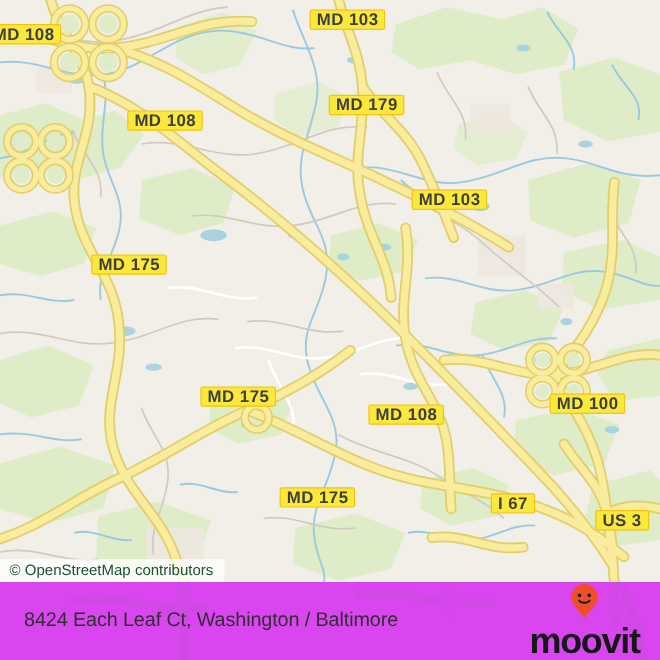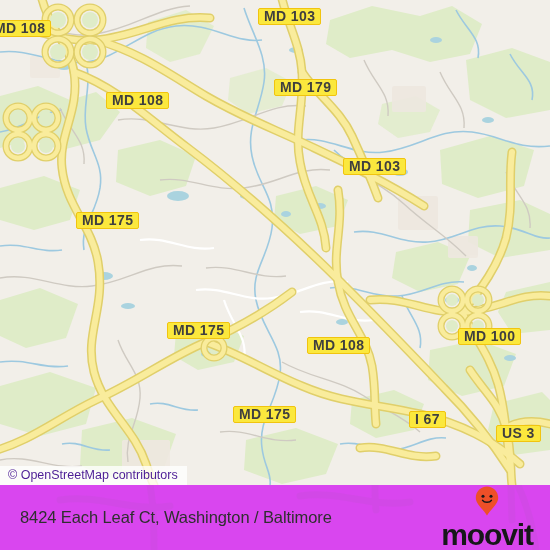--- a/index.html
+++ b/index.html
@@ -92,21 +92,21 @@
     filter: drop-shadow(0 2px 2px rgba(0,0,0,0.18));
   }
 
   
   #osm-attribution {
     position: absolute;
     left: 0;
     top: 466px;
     height: 19px;
     background: rgba(255,255,255,0.78);
-    color: #4c1d95;
+    color: #14532d;
     font-size: 12.5px;
     line-height: 19px;
     padding: 0 9px 0 8px;
     white-space: nowrap;
   }
 
   
   #bottom-bar {
     position: absolute;
     left: 0;

